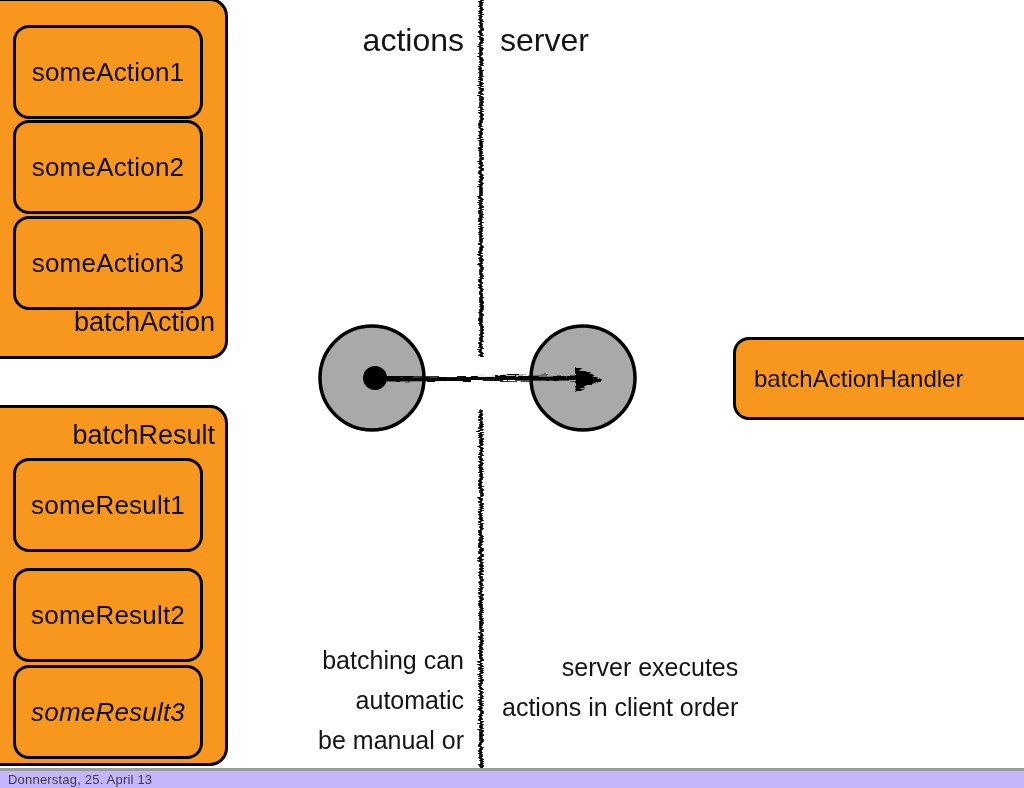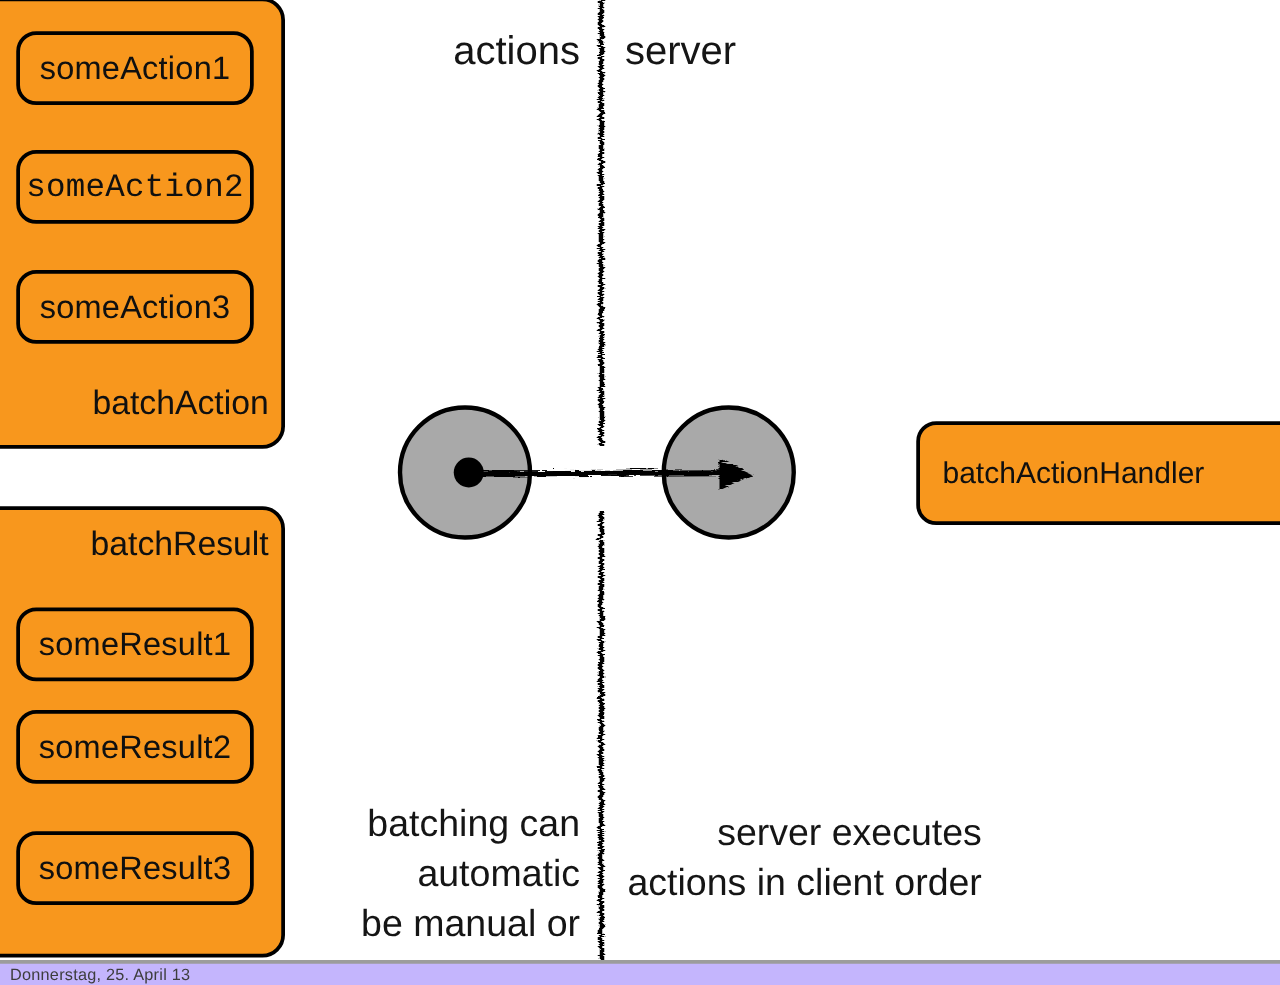--- a/index.html
+++ b/index.html
@@ -19,52 +19,52 @@
   
   .panel{
     position:absolute;left:-28px;width:256px;
     background:var(--orange);
     border:3px solid var(--ink);
     border-radius:18px;
   }
   .panel-action{top:-2px;height:361px;}
   .panel-result{top:405px;height:361px;}
   .mini-box{
-    position:absolute;left:38px;width:190px;height:59px;
+    position:absolute;left:38px;width:190px;height:94px;
     background:var(--orange);
     border:3px solid var(--ink);
     border-radius:16px;
     display:flex;align-items:center;justify-content:center;
     font-size:26px;letter-spacing:0.2px;color:#101010;
   }
   .panel-label{
     position:absolute;right:10px;
     font-size:27px;color:#101010;white-space:nowrap;
   }
   .panel-action .panel-label{top:306px;}
   .panel-result .panel-label{top:12px;margin-left:23px;}
-  .pa-1{top:24px;} .pa-2{top:119px;font-family:Liberation Mono, monospace;} .pa-3{top:215px;}
-  .pr-1{top:78px;text-align:right;} .pr-2{top:160px;} .pr-3{top:257px;}
+  .pa-1{top:24px;} .pa-2{top:119px;} .pa-3{top:215px;}
+  .pr-1{top:50px;text-align:right;} .pr-2{top:160px;} .pr-3{top:257px;font-style:italic;}
 
   
   .handler-box{
     position:absolute;left:733px;top:337px;width:312px;height:83px;
     background:var(--orange);
     border:3px solid var(--ink);
     border-radius:16px;
     display:flex;align-items:center;
     padding-left:18px;
     font-size:24px;color:#101010;white-space:nowrap;
   }
 
   
   .zone-label{position:absolute;font-size:32px;color:#151515;white-space:nowrap;}
   .label-client{right:560px;top:22px;}
   .label-server{left:500px;top:22px;}
-  .note{position:absolute;font-size:30px;line-height:40px;color:#151515;}
+  .note{position:absolute;font-size:25px;line-height:40px;color:#151515;}
   .note-left{right:560px;top:640px;text-align:right;}
   .note-right{left:502px;top:647px;text-align:right;}
   .note div{white-space:nowrap;}
 
   
   .footer{
     position:absolute;left:0;top:768px;width:1024px;height:20px;
     background:#c4b5fd;border-top:3px solid var(--footer-rule);
     display:flex;align-items:center;
   }

